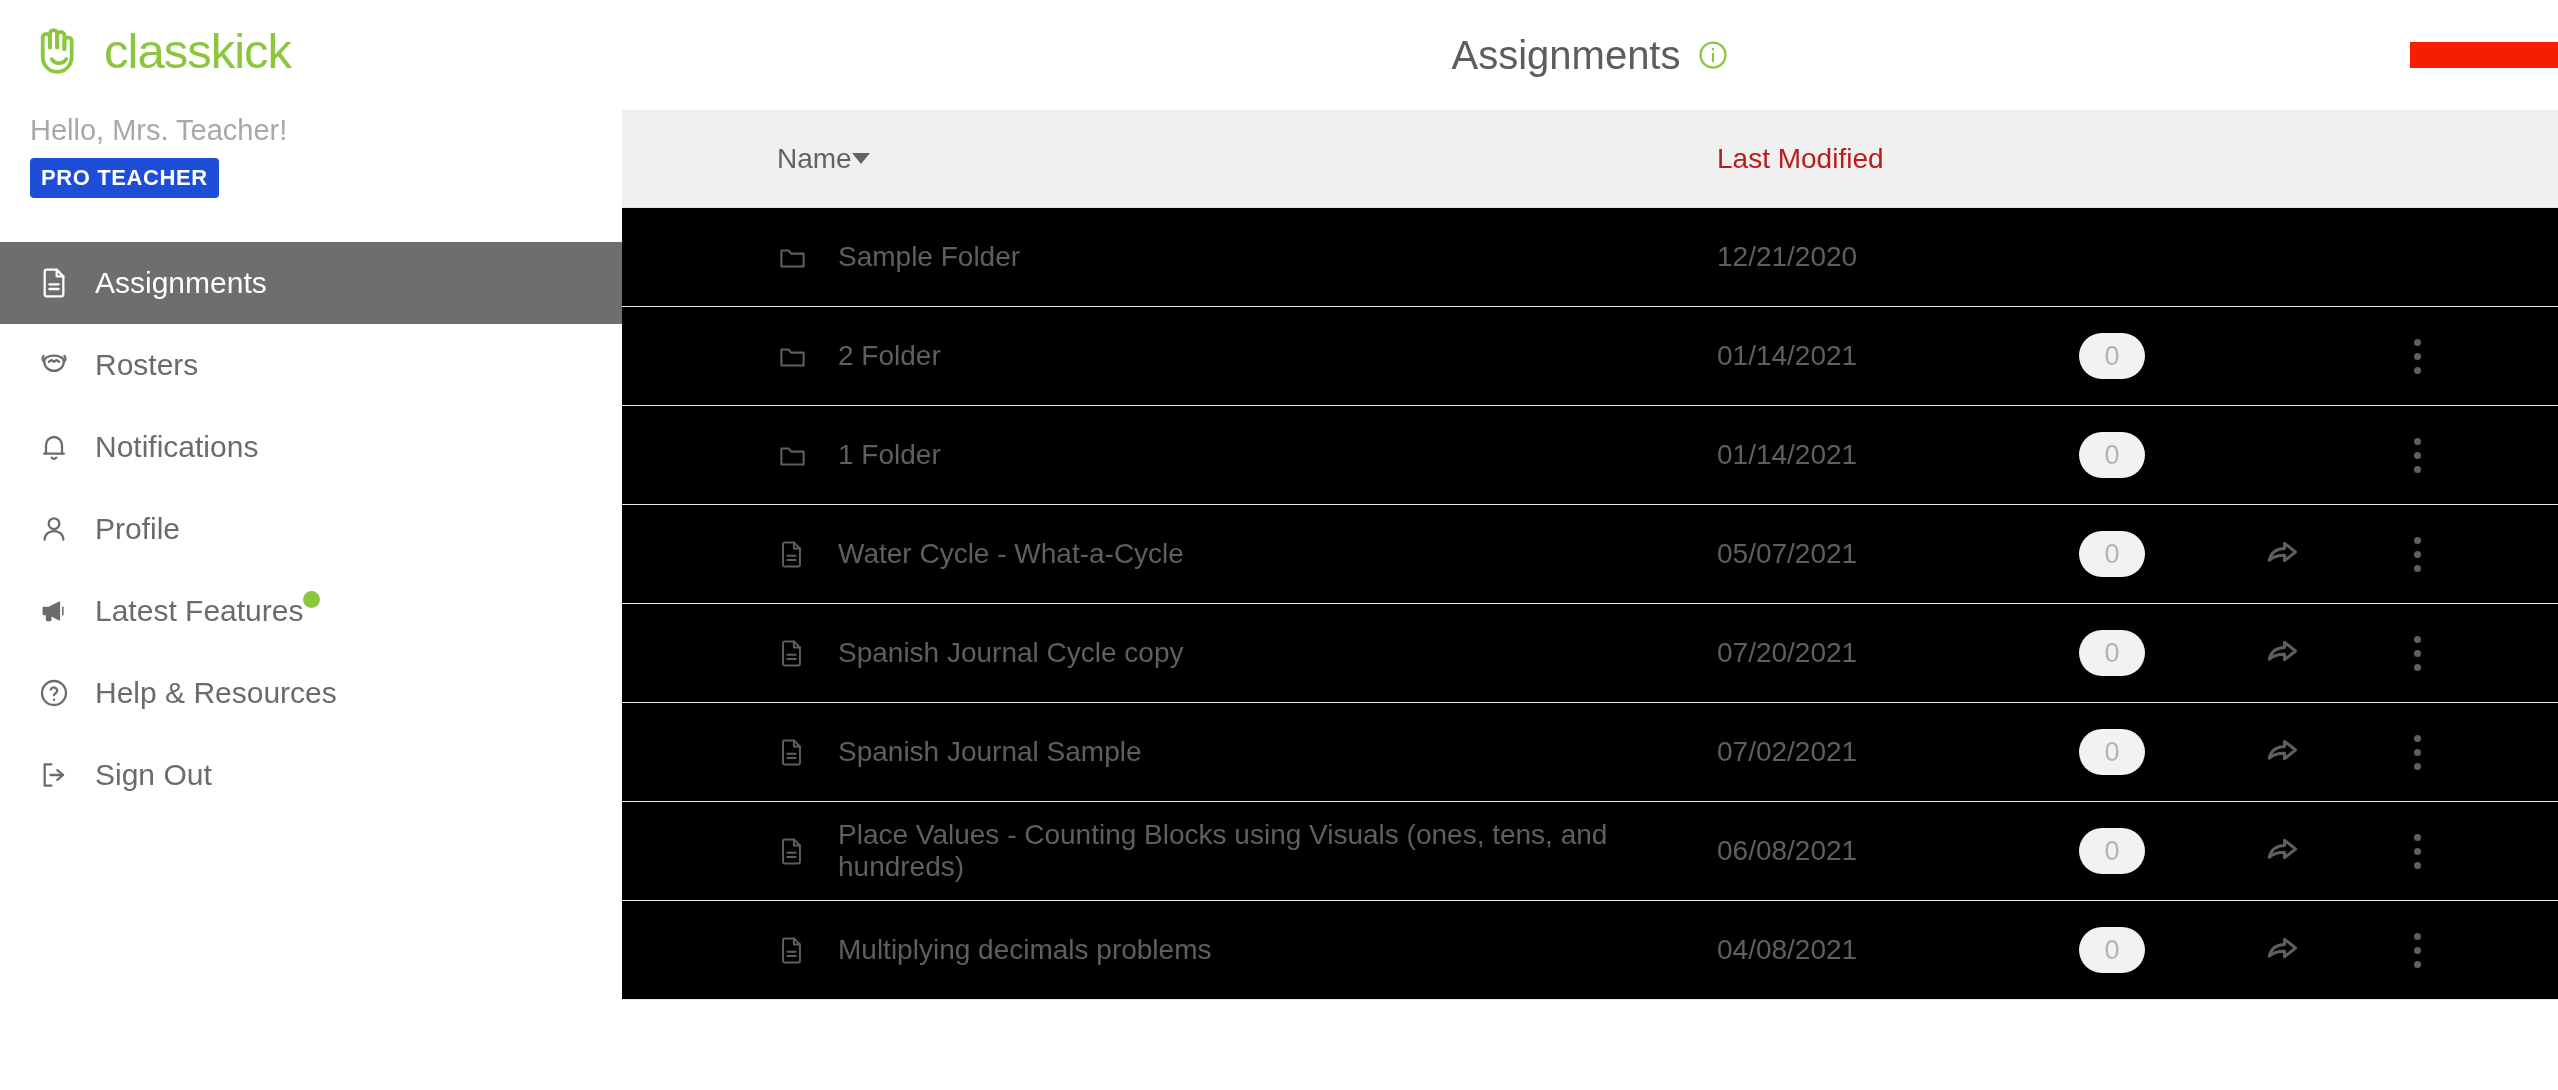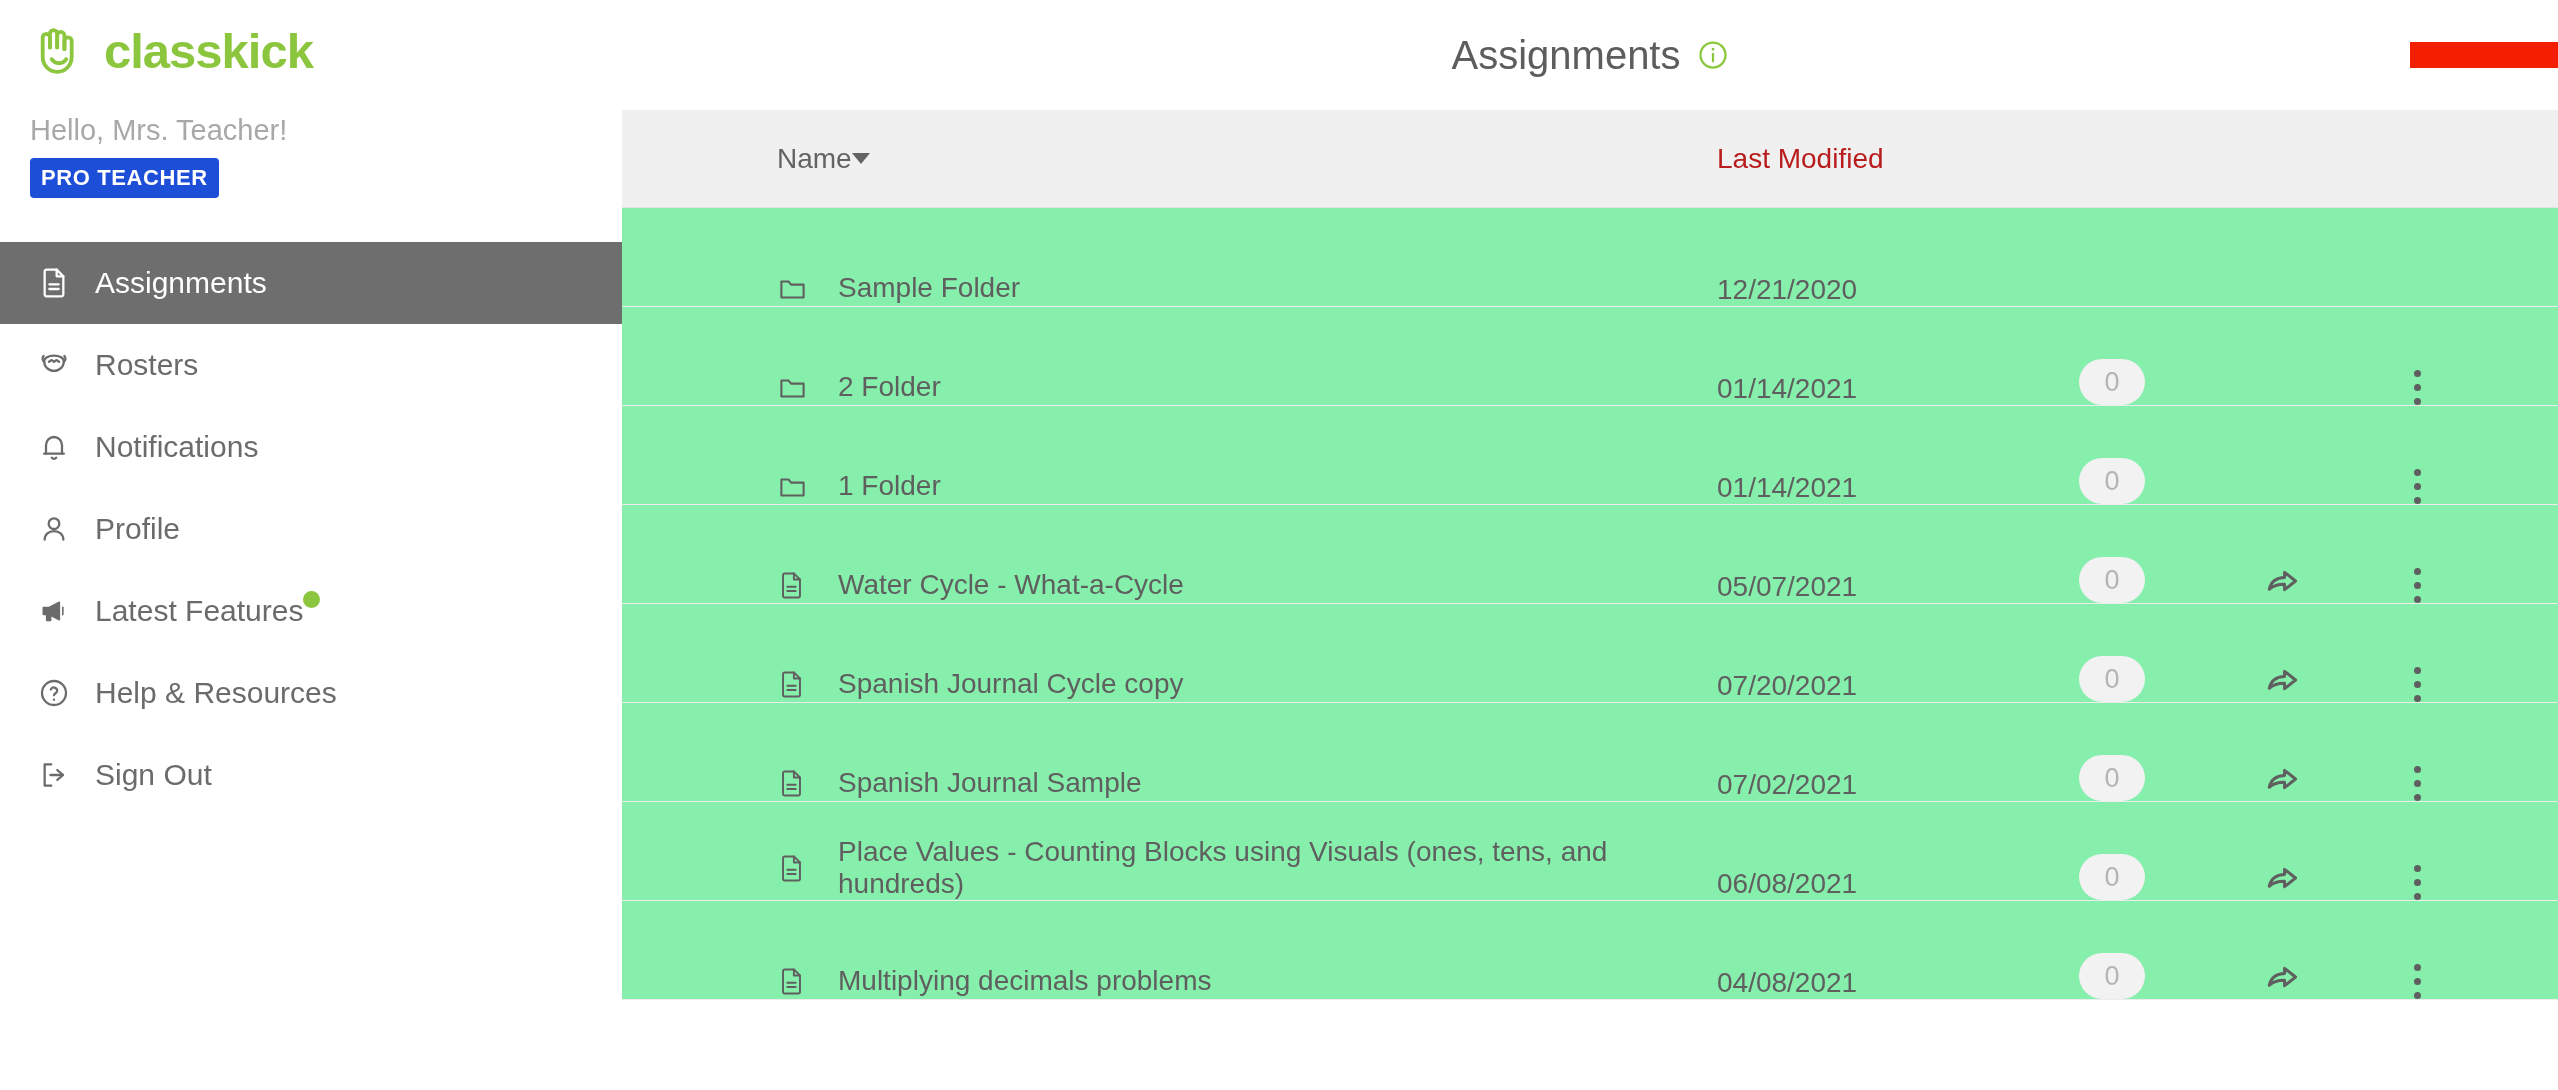--- a/index.html
+++ b/index.html
@@ -11,21 +11,21 @@
   }
   #app { position: relative; width: 2558px; height: 1090px; display: flex; }
 
   
   .sidebar {
     width: 622px; height: 1090px; background: #ffffff;
     flex: 0 0 622px; position: relative;
   }
   .logo-row { display: flex; align-items: center; gap: 16px; padding: 22px 0 0 30px; }
   .logo-mark { width: 58px; height: 58px; flex: 0 0 58px; }
-  .logo-text { font-size: 49px; color: #8CC63E; letter-spacing: -1px; font-weight: 700; }
+  .logo-text { font-size: 49px; color: #8CC63E; letter-spacing: -1px; font-weight: 400; }
   .greeting { margin: 34px 0 0 30px; font-size: 29px; color: #a8a8a8; }
   .pro-badge {
     display: inline-block; margin: 11px 0 0 30px; background: #1d4ed8;
     color: #ffffff; font-size: 22px; font-weight: 700; letter-spacing: .6px;
     padding: 7px 11px 7px 11px; border-radius: 4px;
   }
   .nav { margin-top: 44px; }
   .nav-item {
     display: flex; align-items: center; gap: 23px;
     height: 82px; padding-left: 36px; color: #6b6b6b; font-size: 30px;
@@ -56,22 +56,22 @@
     border-bottom: 1px solid #e2e2e2;
   }
   .col-name { flex: 0 0 1095px; padding-left: 155px; font-size: 28px; color: #636363; display: flex; align-items: center; }
   .caret { width: 0; height: 0; border-left: 9px solid transparent; border-right: 9px solid transparent; border-top: 11px solid #636363; display: inline-block; }
   .col-modified { flex: 0 0 300px; font-size: 28px; color: #b91c1c; text-align: left; }
   .col-count { flex: 0 0 190px; }
   .col-share { flex: 0 0 150px; }
   .col-menu { flex: 0 0 120px; }
 
   .row {
-    height: 99px; display: flex; align-items: flex-end;
-    border-bottom: 1px solid #ececec; background: #86efac;
+    height: 99px; display: flex; align-items: center;
+    border-bottom: 1px solid #ececec; background: #000000;
   }
   .cell-name { flex: 0 0 1095px; padding-left: 155px; display: flex; align-items: center; gap: 28px; font-size: 28px; color: #5f5f5f; }
   .row-ico { width: 33px; height: 36px; flex: 0 0 33px; display:flex; align-items:center; }
   .cell-modified { flex: 0 0 300px; font-size: 28px; color: #5f5f5f; }
   .cell-count { flex: 0 0 190px; display: flex; justify-content: center; }
   .pill {
     min-width: 66px; height: 46px; border-radius: 23px; background: #f2f2f2;
     display: flex; align-items: center; justify-content: center;
     font-size: 27px; color: #b4b4b4;
   }

